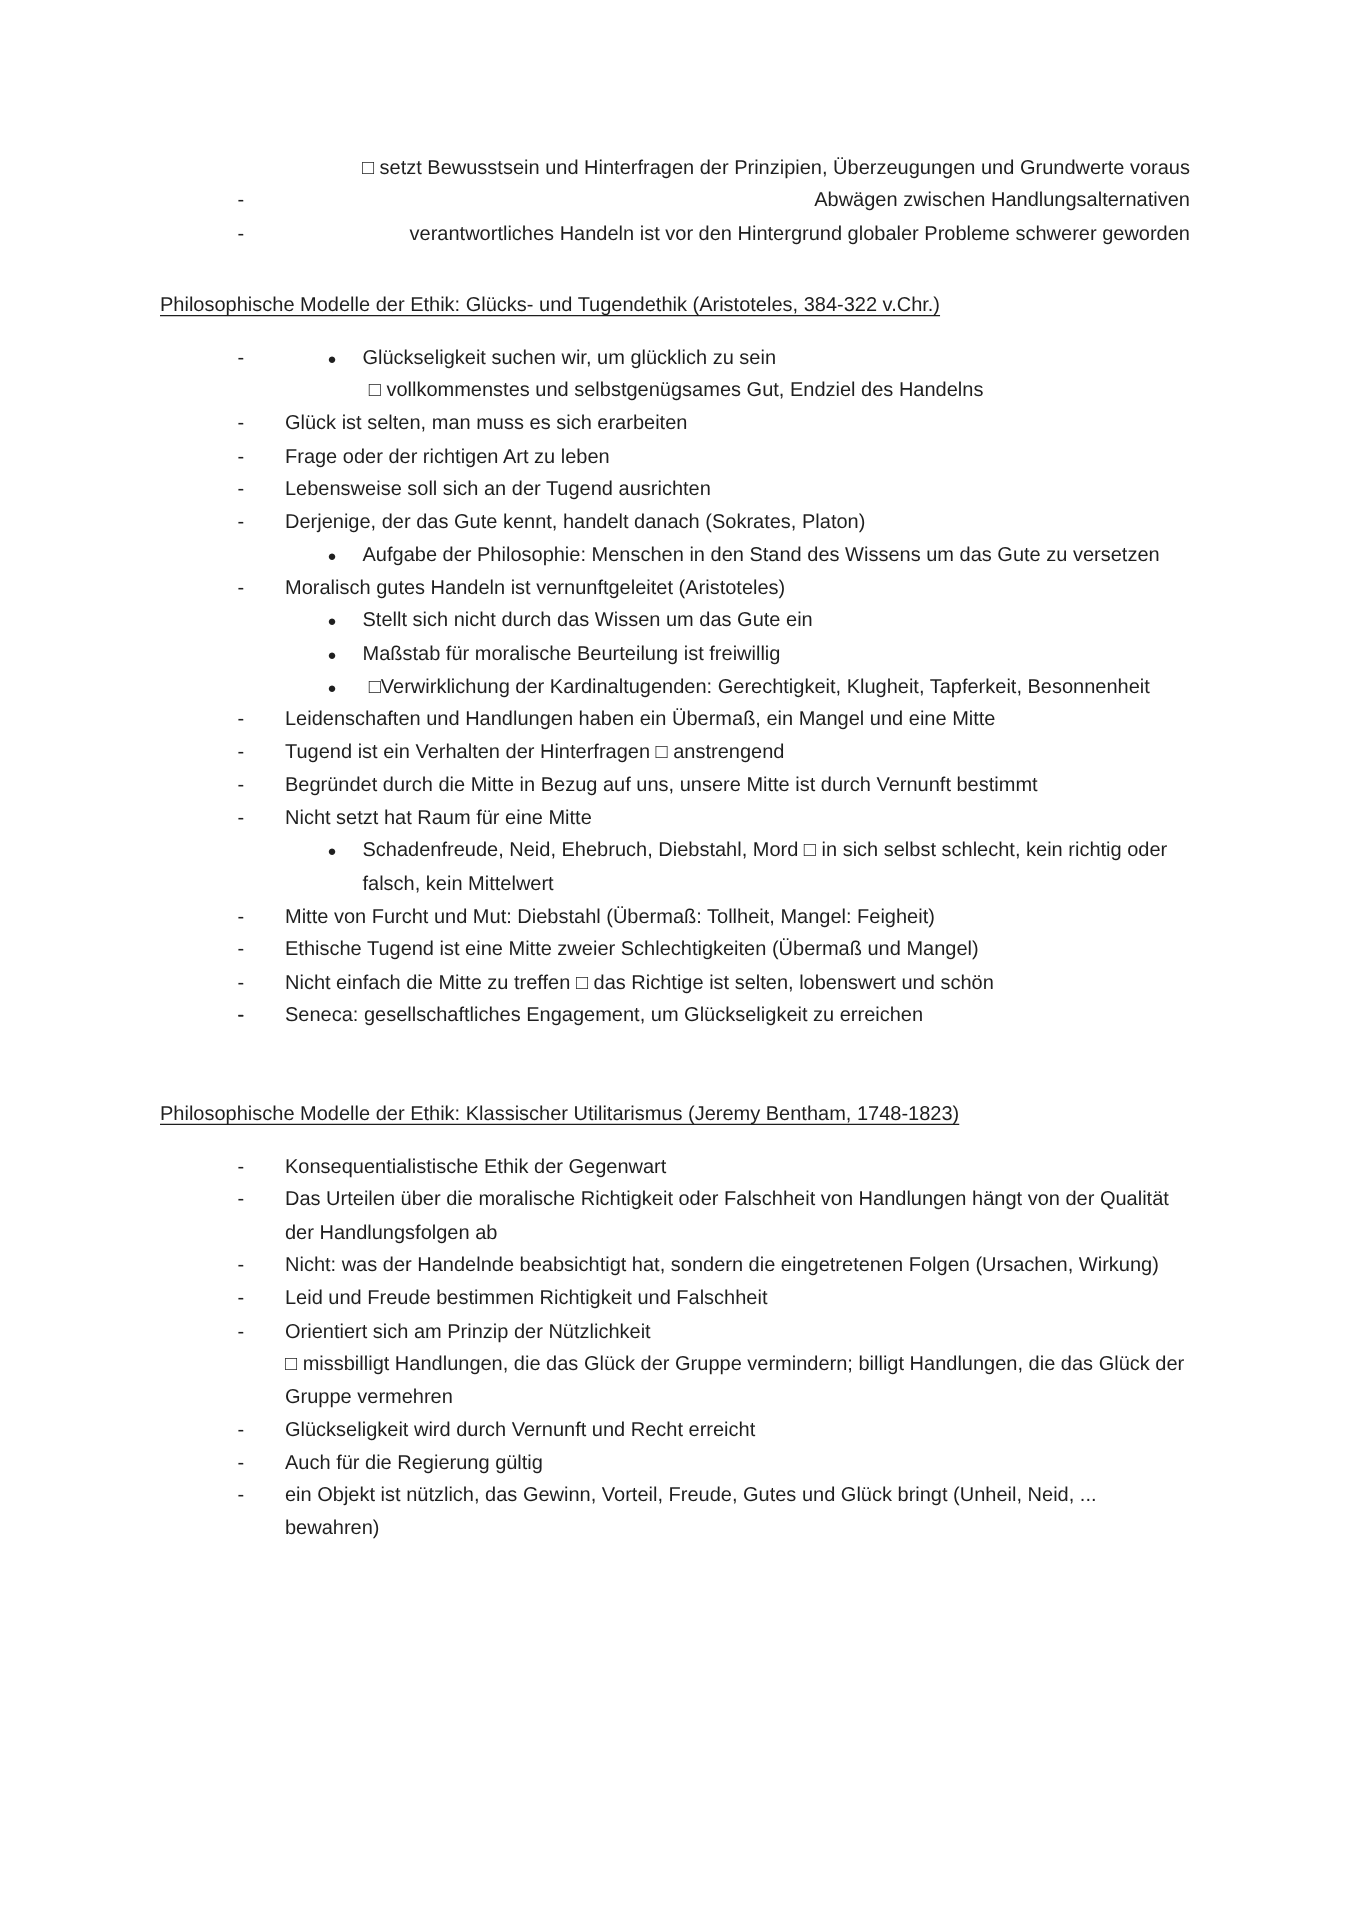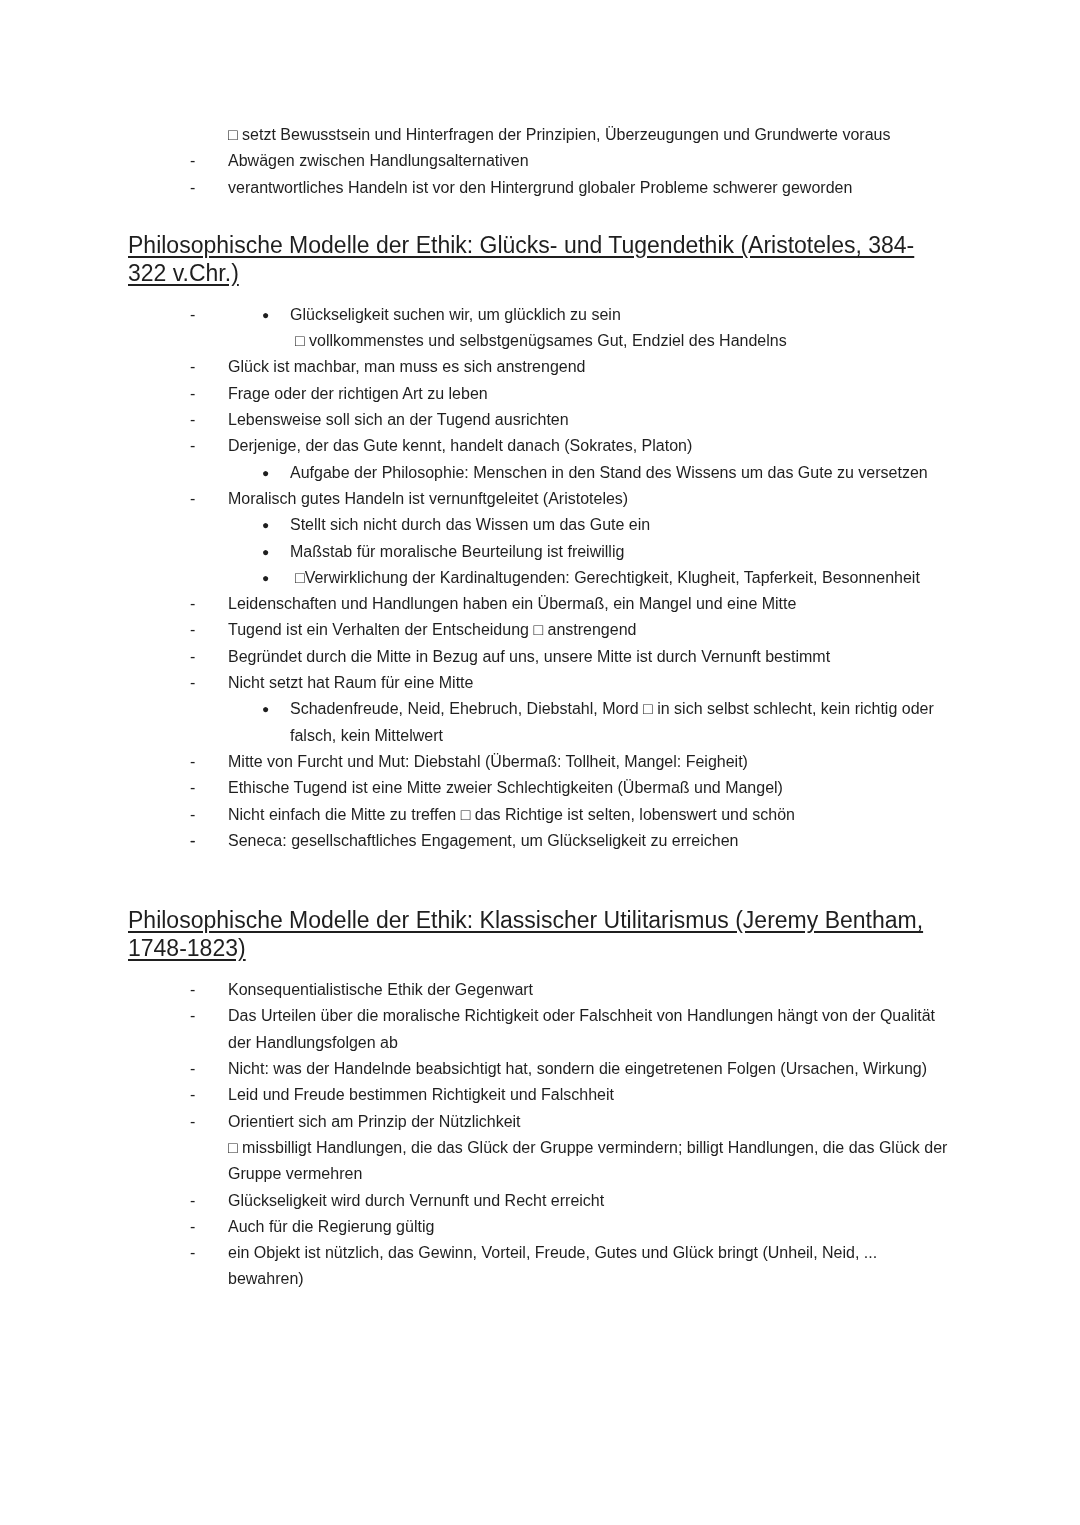--- a/index.html
+++ b/index.html
@@ -30,28 +30,28 @@
     position: absolute;
     top: 0;
   }
   .ind-dash { padding-left: 100px; }
   .ind-dash > .marker { left: 62px; }
   .ind-bullet { padding-left: 162px; }
   .ind-bullet > .marker { left: 134px; font-size: 12px; }
   .ind-sq1 { padding-left: 100px; }
   .ind-sq2 { padding-left: 167px; }
   .heading {
-    font-size: 23px;
+    font-size: 16px;
     font-weight: 400;
     line-height: 28px;
     margin: 0 0 15px 0;
     text-decoration: underline;
     text-underline-offset: 3px;
   }
-  .intro { margin-bottom: 30px; }
+  .intro { margin-bottom: 30px; text-align: right; }
   .section-gap { margin-top: 52px; }
 </style>
 </head>
 <body>
 
 <main class="page">
 
   <section class="list-block intro">
 
   <div class="item ind-sq1">
@@ -78,21 +78,21 @@
         <div class="item ind-bullet">
           <span class="marker">●</span>
           <span class="text">Glückseligkeit suchen wir, um glücklich zu sein</span>
         </div>
         <div class="item ind-sq2">
           <span class="marker"></span>
           <span class="text">□ vollkommenstes und selbstgenügsames Gut, Endziel des Handelns</span>
         </div>
         <div class="item ind-dash">
           <span class="marker">-</span>
-          <span class="text">Glück ist machbar, man muss es sich anstrengend</span>
+          <span class="text">Glück ist selten, man muss es sich erarbeiten</span>
         </div>
         <div class="item ind-dash">
           <span class="marker">-</span>
           <span class="text">Frage oder der richtigen Art zu leben</span>
         </div>
         <div class="item ind-dash">
           <span class="marker">-</span>
           <span class="text">Lebensweise soll sich an der Tugend ausrichten</span>
         </div>
         <div class="item ind-dash">
@@ -121,21 +121,21 @@
         <div class="item ind-sq2">
           <span class="marker"></span>
           <span class="text">□Verwirklichung der Kardinaltugenden: Gerechtigkeit, Klugheit, Tapferkeit, Besonnenheit</span>
         </div>
         <div class="item ind-dash">
           <span class="marker">-</span>
           <span class="text">Leidenschaften und Handlungen haben ein Übermaß, ein Mangel und eine Mitte</span>
         </div>
         <div class="item ind-dash">
           <span class="marker">-</span>
-          <span class="text">Tugend ist ein Verhalten der Entscheidung □ anstrengend</span>
+          <span class="text">Tugend ist ein Verhalten der Hinterfragen □ anstrengend</span>
         </div>
         <div class="item ind-dash">
           <span class="marker">-</span>
           <span class="text">Begründet durch die Mitte in Bezug auf uns, unsere Mitte ist durch Vernunft bestimmt</span>
         </div>
         <div class="item ind-dash">
           <span class="marker">-</span>
           <span class="text">Nicht setzt hat Raum für eine Mitte</span>
         </div>
         <div class="item ind-bullet">

